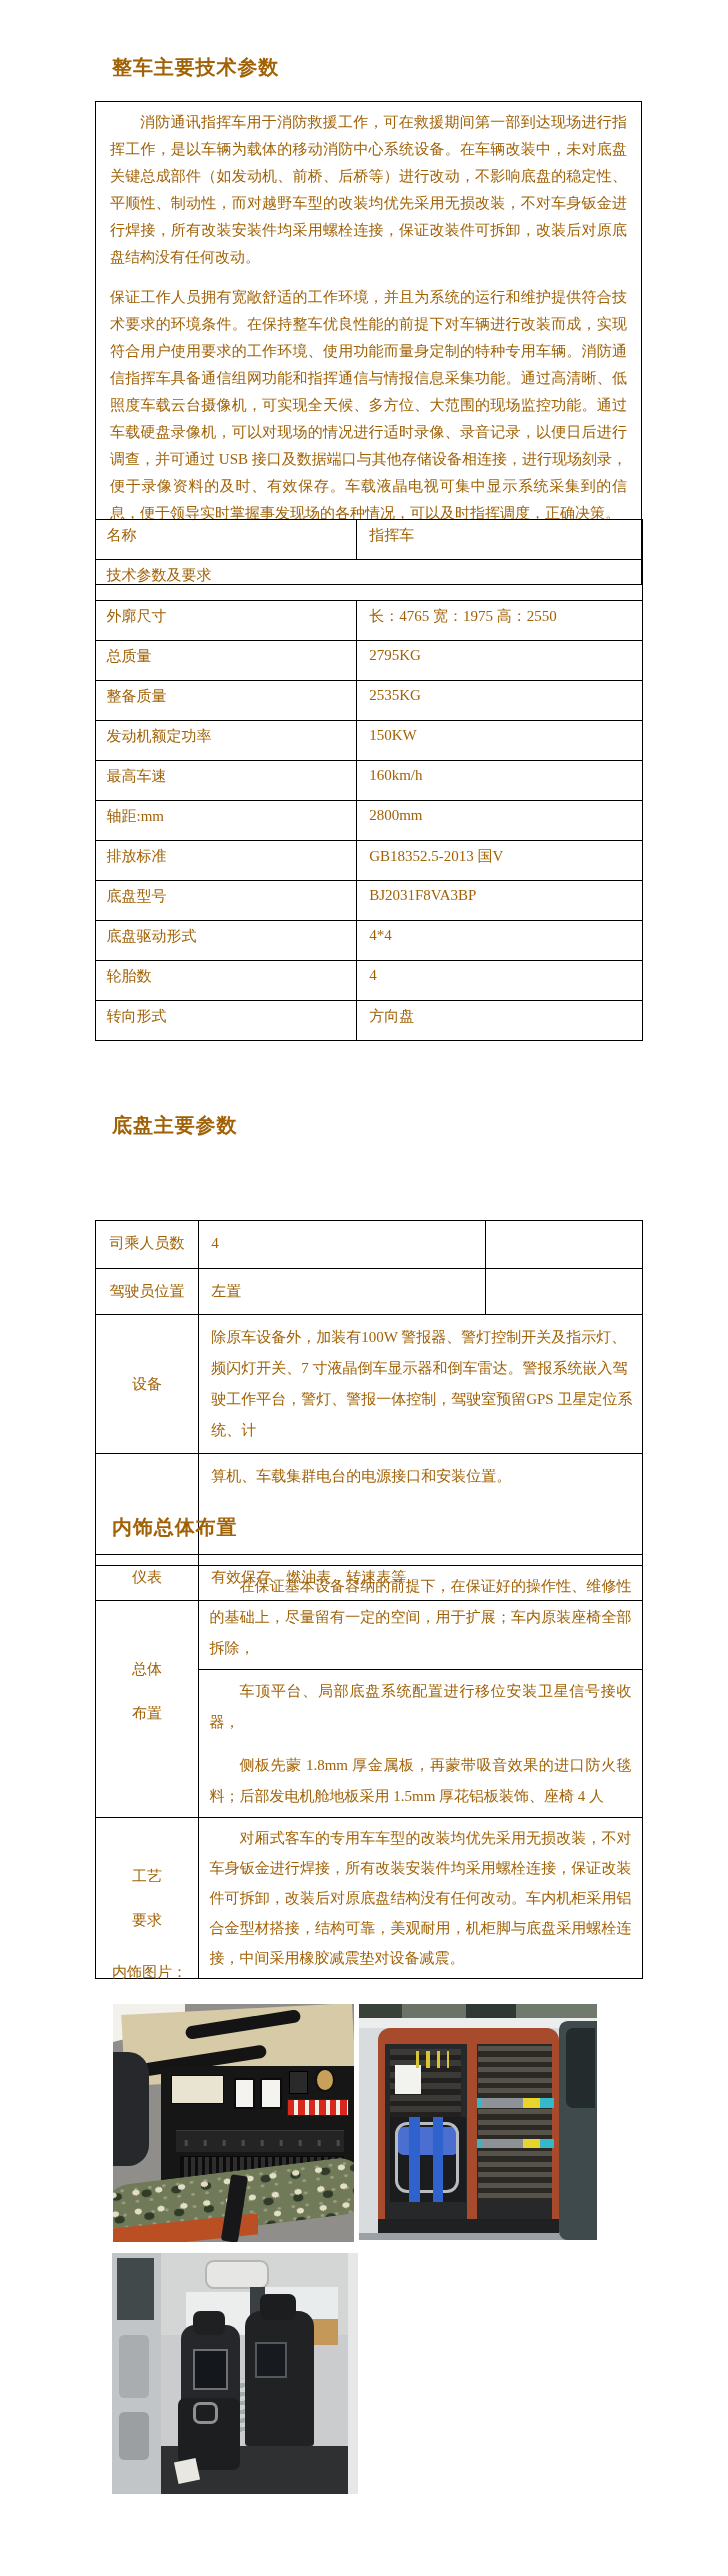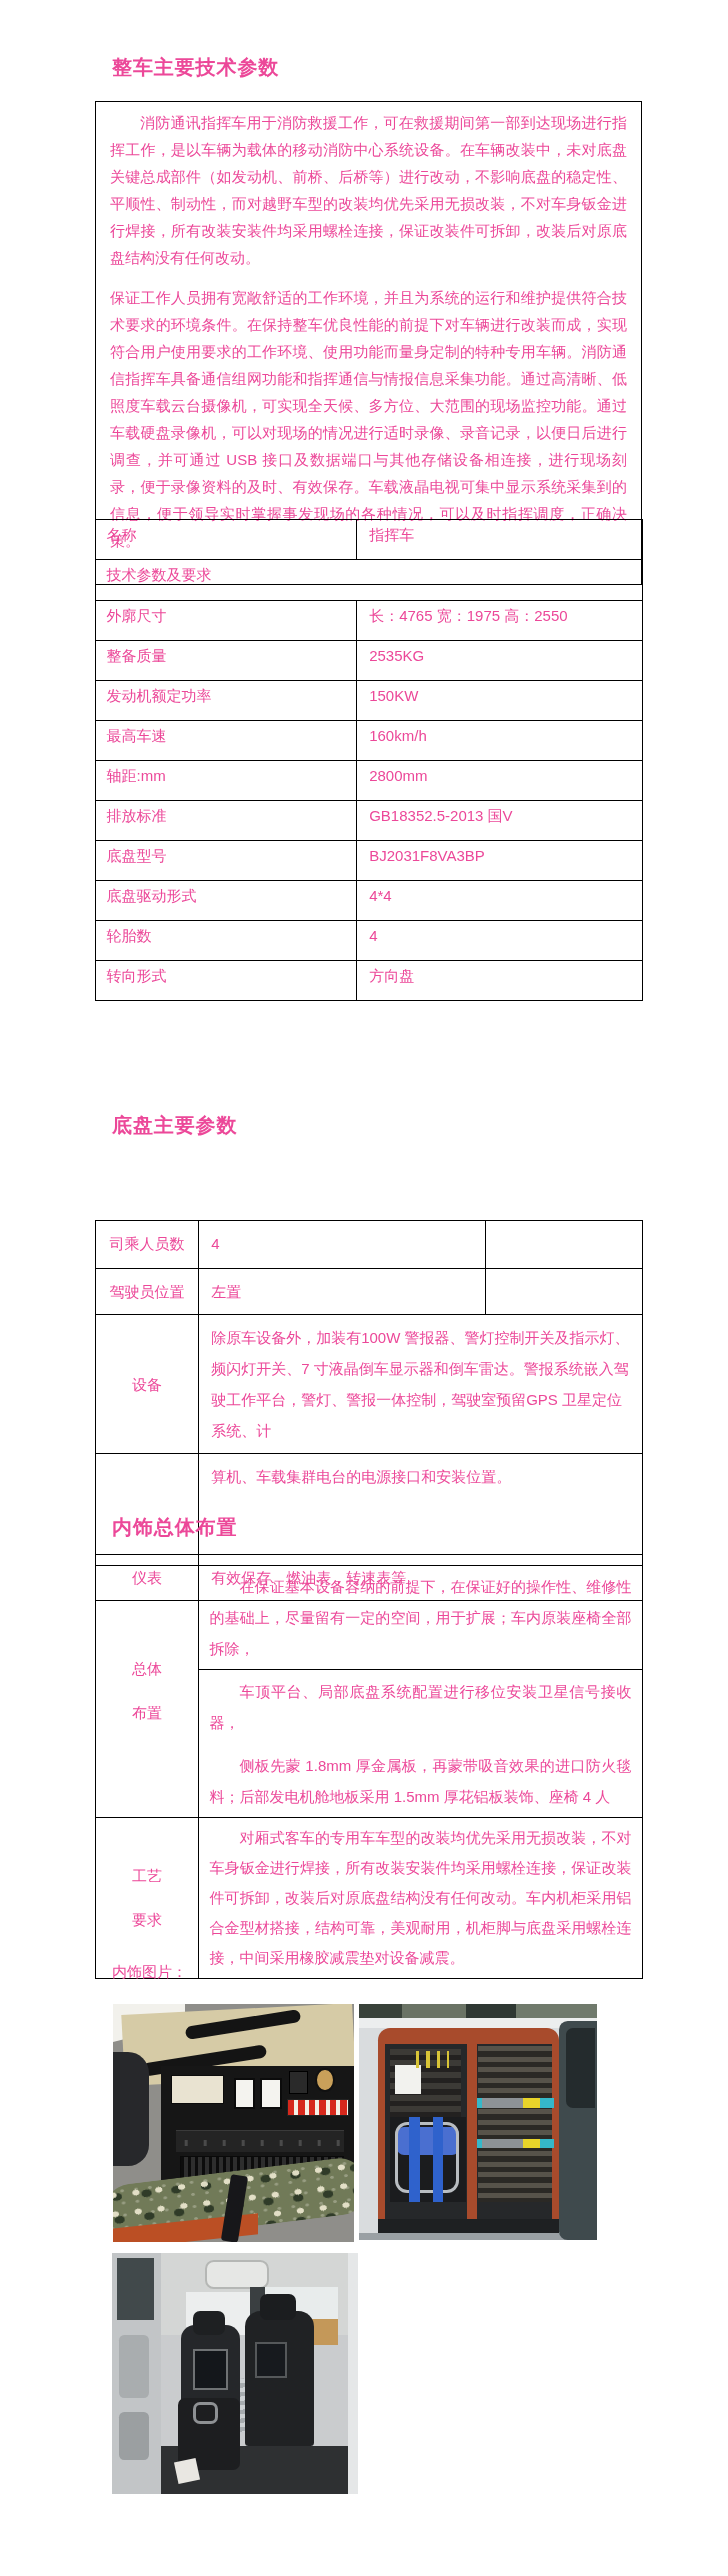--- a/index.html
+++ b/index.html
@@ -2,22 +2,22 @@
 <html style="font-size:14px"><head>
 <meta charset="utf-8">
 <style>
   html,body{margin:0;padding:0;background:#ffffff;}
   *{box-sizing:border-box;}
   .page{
     position:relative;
     width:728px;
     height:2576px;
     background:#ffffff;
-    color:#ec4899;
-    font-family:Liberation Sans, sans-serif;
+    color:#a16207;
+    font-family:Liberation Serif, serif;
     overflow:hidden;
   }
   .sec-title{
     position:absolute;
     left:112px;
     font-size:20px;
     font-weight:bold;
     letter-spacing:0.9px;
     white-space:nowrap;
   }
@@ -168,20 +168,24 @@
           <td class="val">指挥车</td>
         </tr>
     <tr>
           <td class="hdr" colspan="2">技术参数及要求</td>
         </tr>
     <tr>
           <td class="lab">外廓尺寸</td>
           <td class="val">长：4765 宽：1975 高：2550</td>
         </tr>
     <tr>
+          <td class="lab">总质量</td>
+          <td class="val">2795KG</td>
+        </tr>
+    <tr>
           <td class="lab">整备质量</td>
           <td class="val">2535KG</td>
         </tr>
     <tr>
           <td class="lab">发动机额定功率</td>
           <td class="val">150KW</td>
         </tr>
     <tr>
           <td class="lab">最高车速</td>
           <td class="val">160km/h</td>

